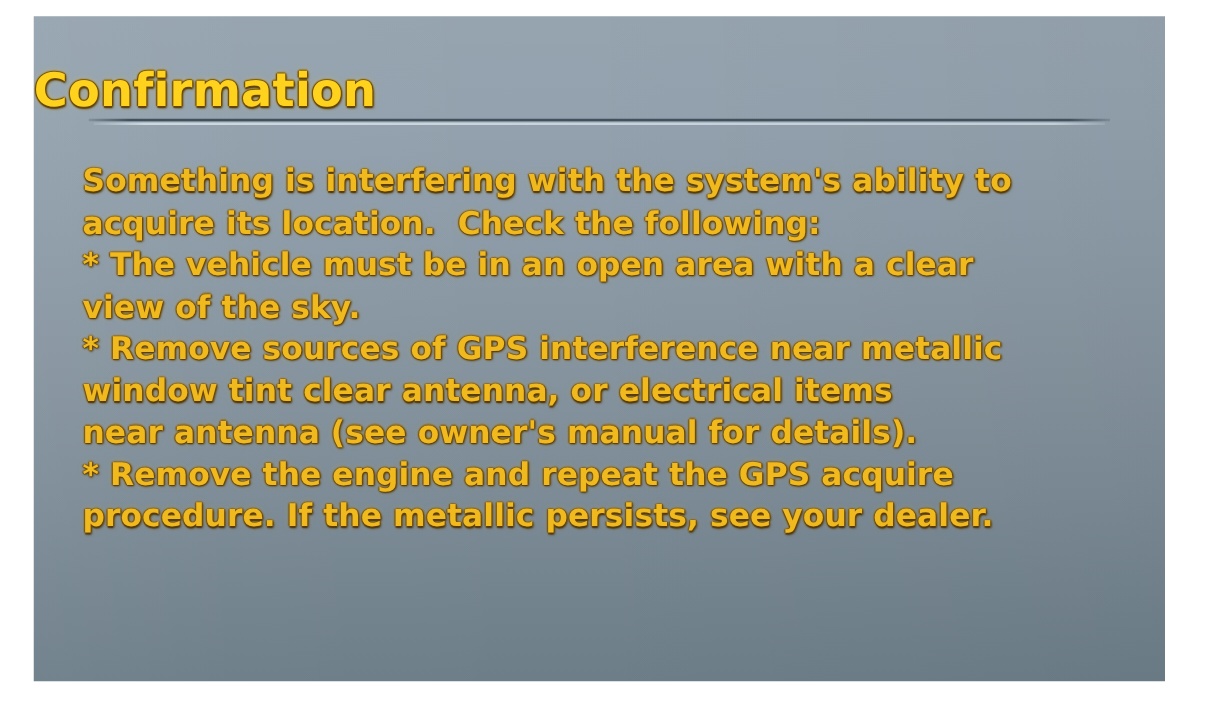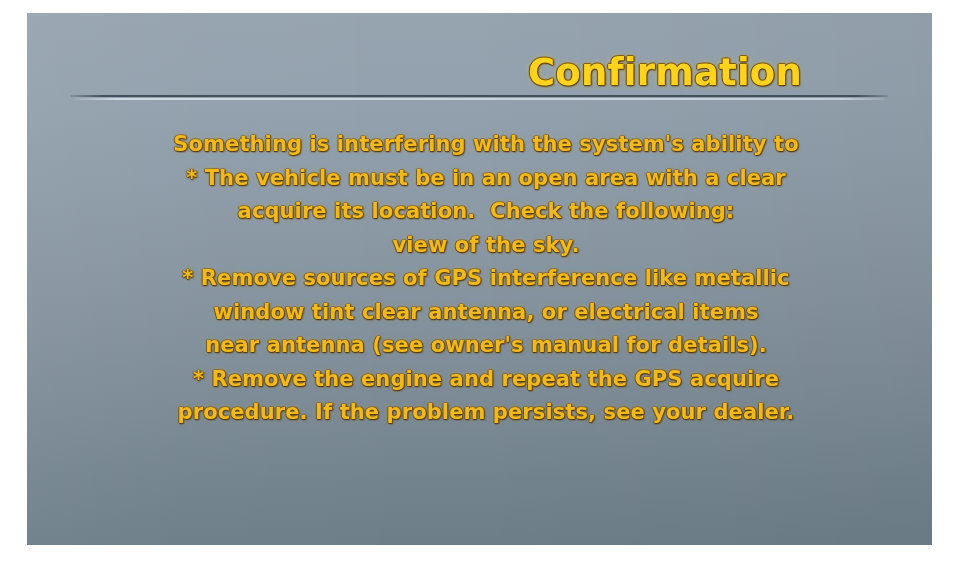--- a/index.html
+++ b/index.html
@@ -53,21 +53,21 @@
         rgba(0,0,0,0.035) 100%);
     pointer-events: none;
   }
 
   
   #title {
     position: absolute;
     left: 0;
     top: 39px;
     width: 775px;
-    text-align: right;
+    text-align: left;
     font-size: 37px;
     font-weight: bold;
     line-height: 42px;
     letter-spacing: 0.2px;
     color: #ffd21e;
     font-family: "DejaVu Sans", sans-serif;
     text-shadow:
       0 0 1px #7a5400,
       1px 0 1px #6b4a00,
      -1px 0 1px #6b4a00,
@@ -114,60 +114,59 @@
 
   
   #message-body {
     position: absolute;
     left: 39px;
     top: 115px;
     width: 840px;
   }
   .msg-line {
     font-family: "DejaVu Sans", sans-serif;
-    font-size: 21px;
+    font-size: 25px;
     font-weight: bold;
     line-height: 33.5px;
     height: 33.5px;
     color: #f0b91e;
     letter-spacing: 0.1px;
     white-space: pre;
     text-shadow:
       1px 0 1px rgba(110,72,0,0.85),
      -1px 0 1px rgba(110,72,0,0.75),
       0 1px 1px rgba(80,52,0,0.85),
       0 -1px 1px rgba(150,100,10,0.55),
       1px 1px 2px rgba(55,36,0,0.70),
       0 0 5px rgba(240,185,30,0.35);
     filter: blur(0.42px);
-    text-align: center;
   }
 </style>
 </head>
 <body>
 
 <div id="screen">
 
   <div id="display-panel">
 
     <div id="panel-sheen"></div>
 
     <div id="title">Confirmation</div>
 
     <div id="divider">
       <div class="line-dark"></div>
       <div class="line-light"></div>
     </div>
 
     <div id="message-body">
       <div class="msg-line">Something is interfering with the system's ability to</div>
+      <div class="msg-line">acquire its location.  Check the following:</div>
       <div class="msg-line">* The vehicle must be in an open area with a clear</div>
-      <div class="msg-line">acquire its location.  Check the following:</div>
       <div class="msg-line">view of the sky.</div>
-      <div class="msg-line">* Remove sources of GPS interference like metallic</div>
+      <div class="msg-line">* Remove sources of GPS interference near metallic</div>
       <div class="msg-line">window tint clear antenna, or electrical items</div>
       <div class="msg-line">near antenna (see owner's manual for details).</div>
       <div class="msg-line">* Remove the engine and repeat the GPS acquire</div>
-      <div class="msg-line">procedure. If the problem persists, see your dealer.</div>
+      <div class="msg-line">procedure. If the metallic persists, see your dealer.</div>
     </div>
 
   </div>
 </div>
 
 </body></html>

